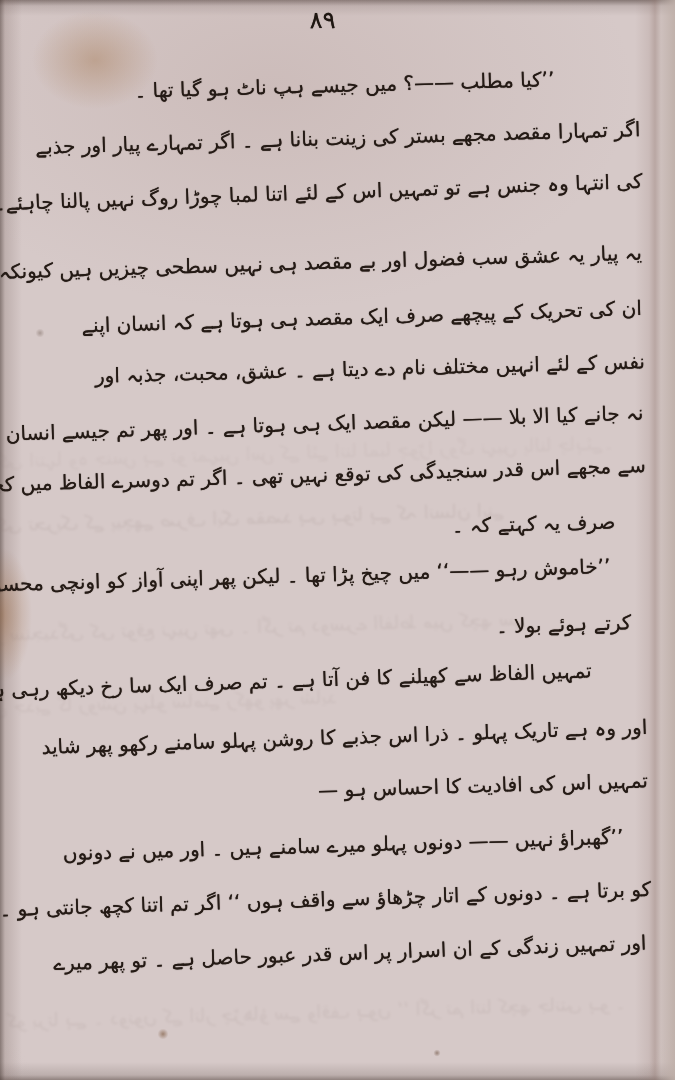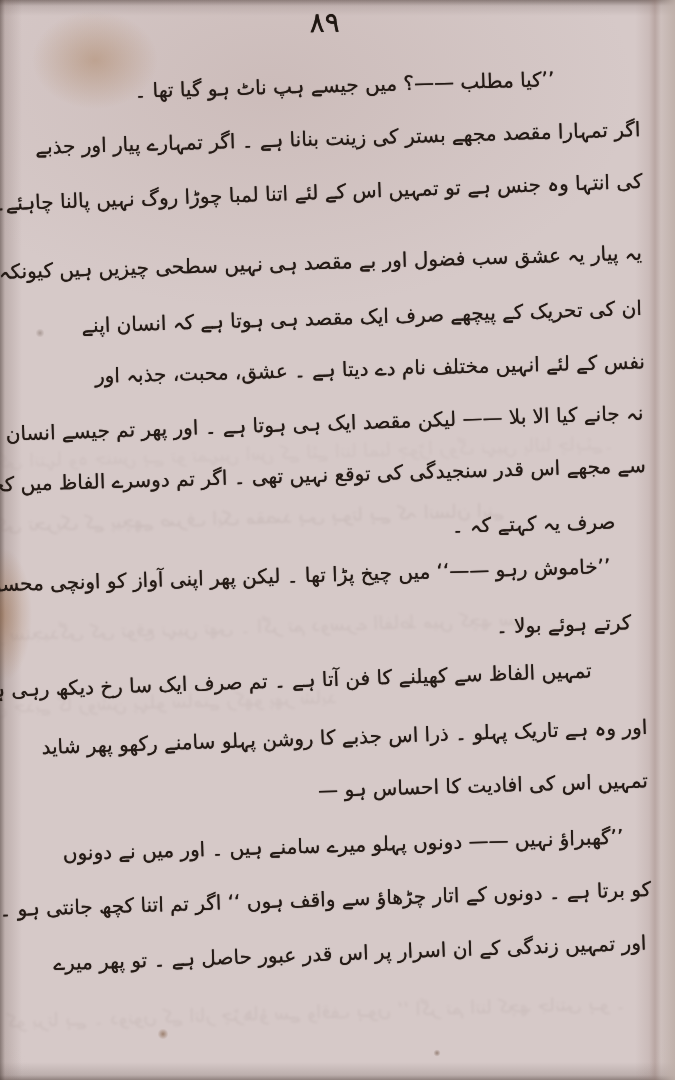--- a/index.html
+++ b/index.html
@@ -20,21 +20,21 @@
       linear-gradient(to bottom, rgba(80,65,60,.6) 0px, rgba(80,65,60,.15) 6px, rgba(80,65,60,0) 16px),
       linear-gradient(to top, rgba(85,70,65,.55) 0px, rgba(85,70,65,.2) 5px, rgba(85,70,65,0) 18px),
       radial-gradient(ellipse 120% 115% at 50% 45%, #d6c9c8 60%, #c3b4b3 92%, #a99997 100%),
       #d2c5c4;
     font-family:"DejaVu Sans", sans-serif;
     color:#251c17;
   }
   .tilt{position:absolute;inset:0;transform:rotate(-0.7deg);transform-origin:50% 50%;}
   .page-number{
     position:absolute;top:6px;left:316px;
-    font-size:28px;letter-spacing:2px;
+    font-size:24px;letter-spacing:2px;
     color:#1f1712;text-shadow:0 0 .7px #1f1712;
   }
   .text-block{position:absolute;top:0;left:8px;right:30px;height:100%;direction:rtl;}
   .line{
     position:absolute;right:0;
     white-space:nowrap;direction:rtl;unicode-bidi:plaintext;
     font-size:20px;line-height:30px;
     color:#241a15;text-shadow:0 0 .8px rgba(30,20,12,.9);
   }
   

